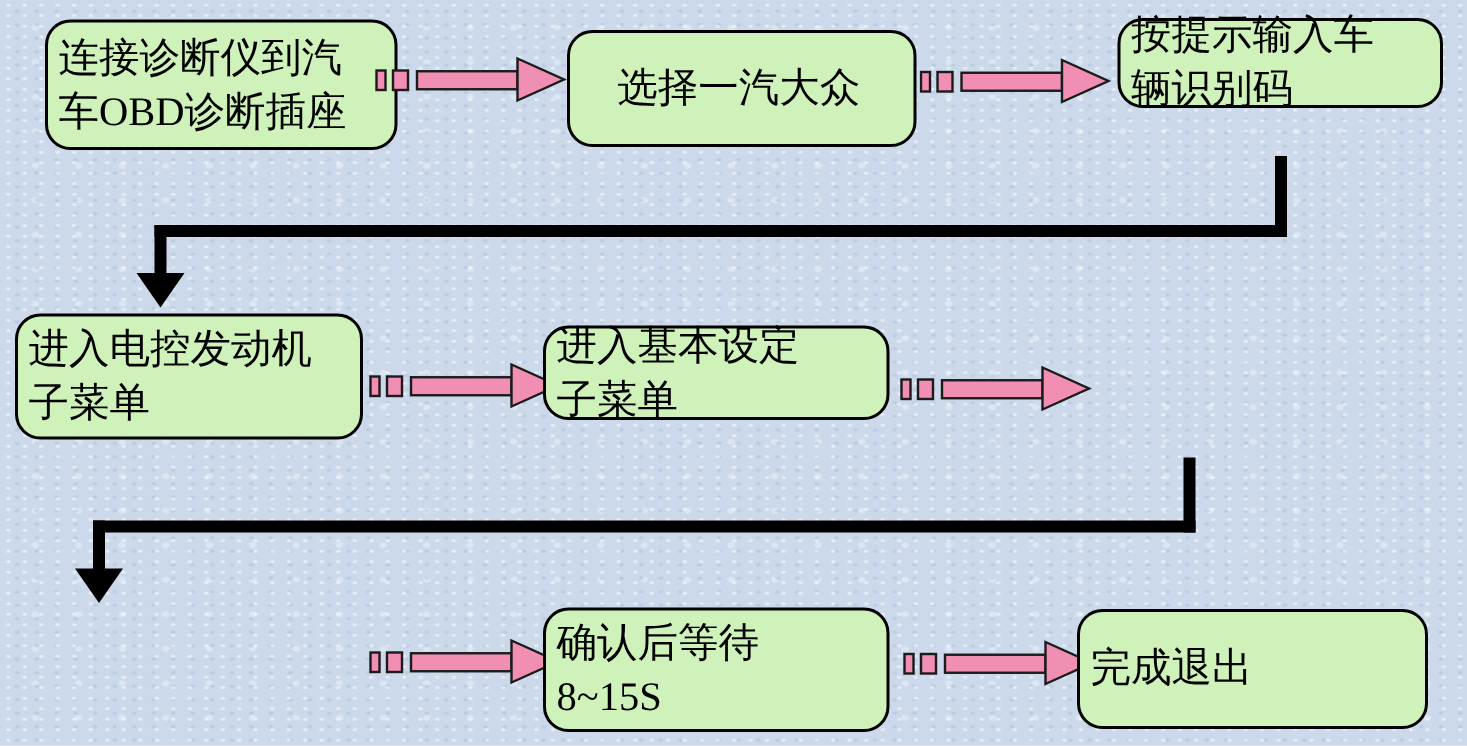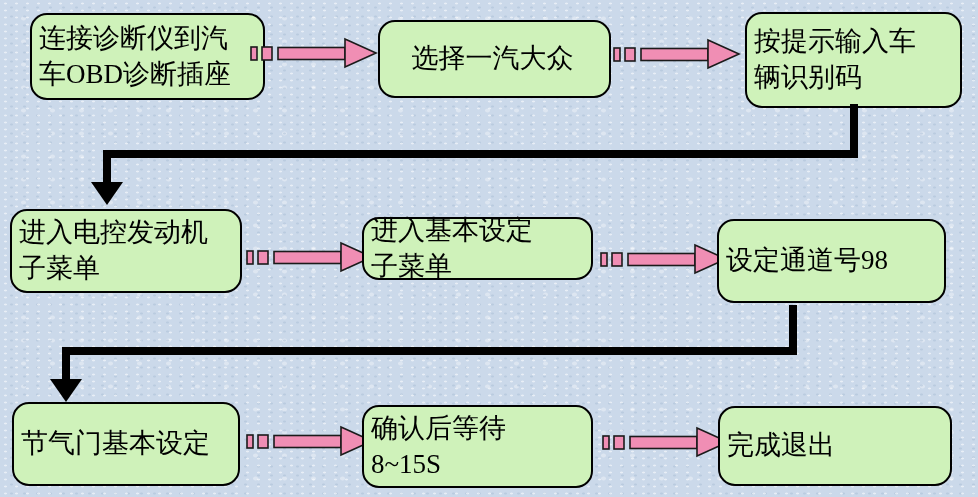--- a/index.html
+++ b/index.html
@@ -64,21 +64,21 @@
     <span>选择一汽大众</span>
   </div>
 
   <svg class="parrow" style="left:613px;top:36px" width="128" height="36" viewBox="0 0 128 36">
     <rect x="1" y="12" width="6" height="13"></rect>
     <rect x="12" y="12" width="10" height="13"></rect>
     <rect x="28" y="12.5" width="67" height="12"></rect>
     <polygon points="95,4 126,18 95,32"></polygon>
   </svg>
 
-  <div class="node" style="left:745px;top:12px;width:217px;height:96px">
+  <div class="node" style="left:745px;top:12px;width:217px;height:60px">
     <span>按提示输入车
 辆识别码</span>
   </div>
 
   <div class="seg" style="left:850px;top:104px;width:8px;height:54px"></div>
   <div class="seg" style="left:103px;top:150px;width:755px;height:8px"></div>
   <div class="seg" style="left:103px;top:150px;width:8px;height:34px"></div>
   <div class="ahead" style="left:91px;top:182px"></div>
 
   <div class="node" style="left:10px;top:209px;width:232px;height:84px">
@@ -98,32 +98,26 @@
 子菜单</span>
   </div>
 
   <svg class="parrow" style="left:600px;top:241px" width="128" height="36" viewBox="0 0 128 36">
     <rect x="1" y="12" width="6" height="13"></rect>
     <rect x="12" y="12" width="10" height="13"></rect>
     <rect x="28" y="12.5" width="67" height="12"></rect>
     <polygon points="95,4 126,18 95,32"></polygon>
   </svg>
 
-  <div class="node" style="left:717px;top:219px;width:229px;height:84px">
-    <span>设定通道号98</span>
-  </div>
 
   <div class="seg" style="left:789px;top:305px;width:8px;height:50px"></div>
   <div class="seg" style="left:62px;top:347px;width:735px;height:8px"></div>
   <div class="seg" style="left:62px;top:347px;width:8px;height:34px"></div>
   <div class="ahead" style="left:50px;top:379px"></div>
 
-  <div class="node" style="left:12px;top:402px;width:228px;height:84px">
-    <span>节气门基本设定</span>
-  </div>
 
   <svg class="parrow" style="left:246px;top:423px" width="128" height="36" viewBox="0 0 128 36">
     <rect x="1" y="12" width="6" height="13"></rect>
     <rect x="12" y="12" width="10" height="13"></rect>
     <rect x="28" y="12.5" width="67" height="12"></rect>
     <polygon points="95,4 126,18 95,32"></polygon>
   </svg>
 
   <div class="node" style="left:362px;top:405px;width:231px;height:83px">
     <span>确认后等待

